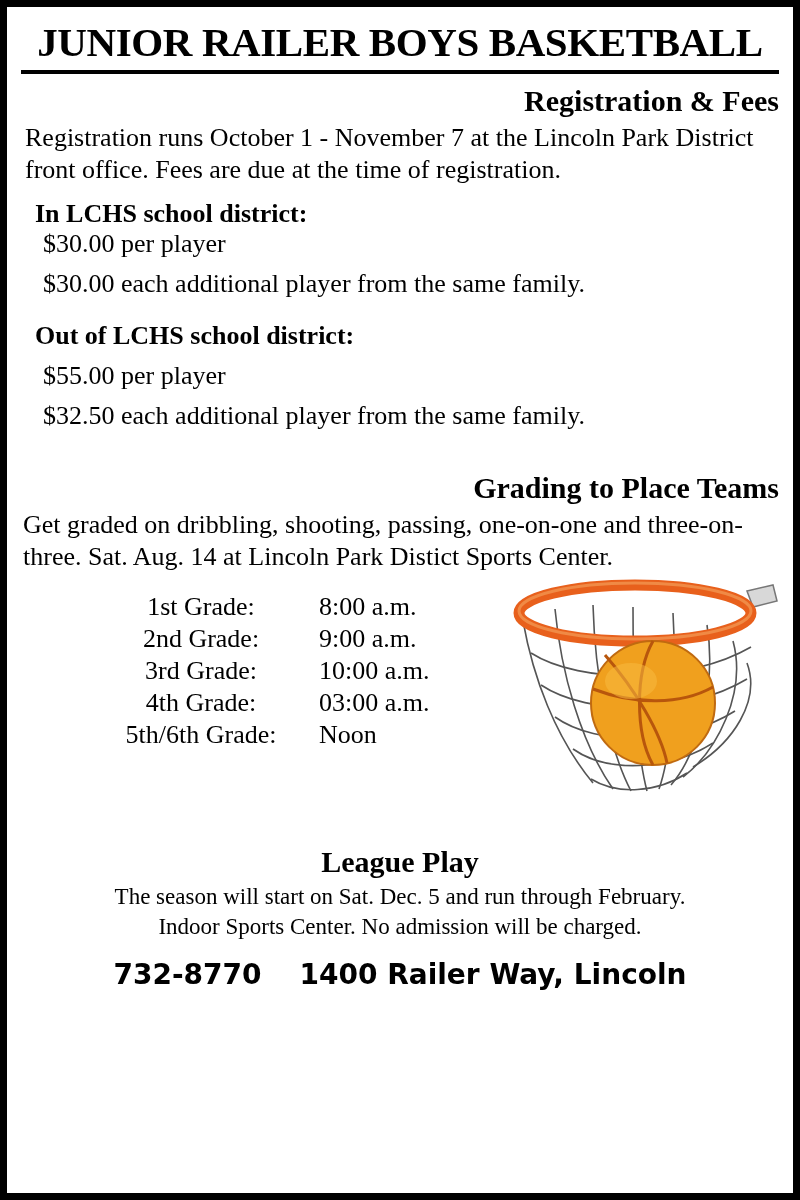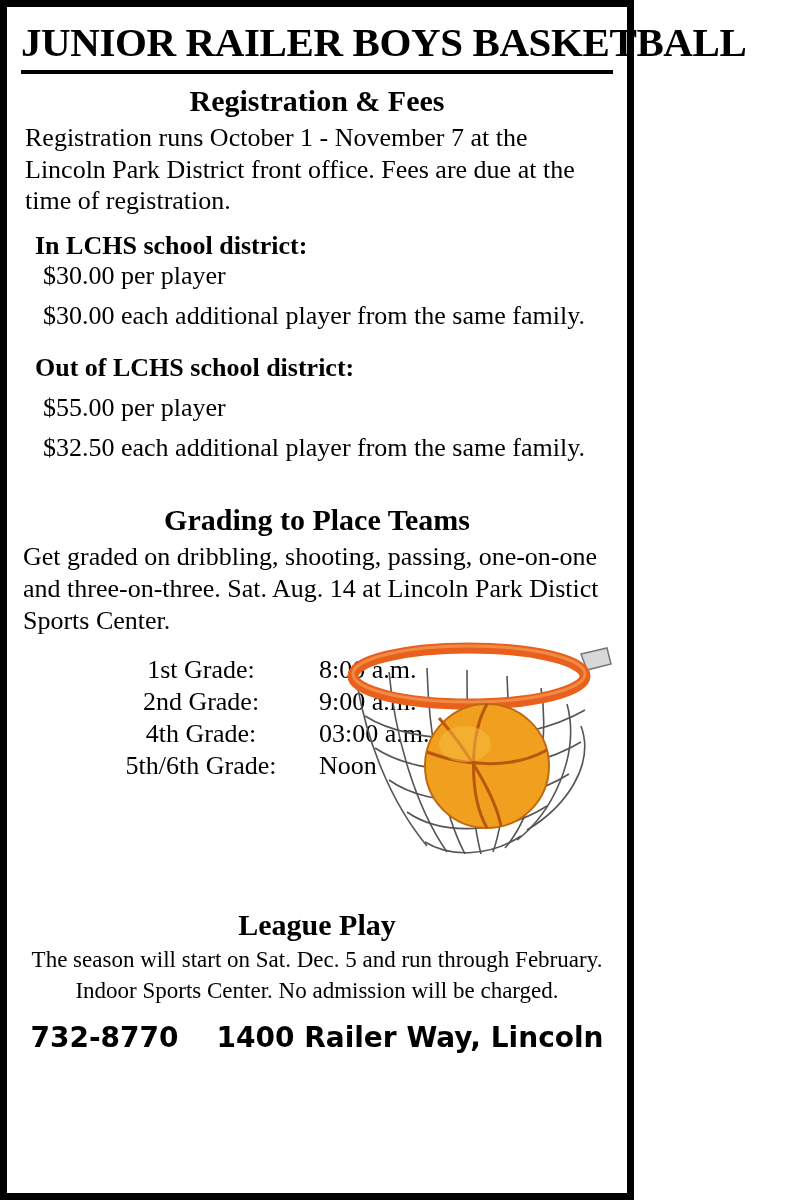--- a/index.html
+++ b/index.html
@@ -9,21 +9,21 @@
   }
   body {
     width: 800px;
     height: 1200px;
     font-family: "Liberation Serif", serif;
     color: #000000;
     overflow: hidden;
   }
   .flyer {
     position: relative;
-    width: 634px;
+    width: 800px;
     height: 1200px;
     box-sizing: border-box;
     border: 7px solid #000000;
     background: #ffffff;
   }
   .inner {
     position: relative;
     width: 100%;
     height: 100%;
     box-sizing: border-box;
@@ -38,21 +38,21 @@
     margin-top: 14px;
     margin-bottom: 2px;
     white-space: nowrap;
   }
   .rule {
     height: 4px;
     background: #000000;
     margin: 6px 0 10px 0;
   }
   .section-head {
-    text-align: center;
+    text-align: right;
     font-weight: bold;
     font-size: 30px;
     margin: 0 0 4px 0;
   }
   .para {
     font-size: 26px;
     line-height: 1.22;
     margin: 0;
     padding: 0 4px;
   }
@@ -163,20 +163,24 @@
     <div class="schedule-wrap">
       <table class="schedule">
         <tbody>
             <tr>
           <td class="grade">1st Grade:</td>
           <td class="time">8:00 a.m.</td>
         </tr>
         <tr>
           <td class="grade">2nd Grade:</td>
           <td class="time">9:00 a.m.</td>
+        </tr>
+        <tr>
+          <td class="grade">3rd Grade:</td>
+          <td class="time">10:00 a.m.</td>
         </tr>
         <tr>
           <td class="grade">4th Grade:</td>
           <td class="time">03:00 a.m.</td>
         </tr>
         <tr>
           <td class="grade">5th/6th Grade:</td>
           <td class="time">Noon</td>
         </tr>
       </tbody>

